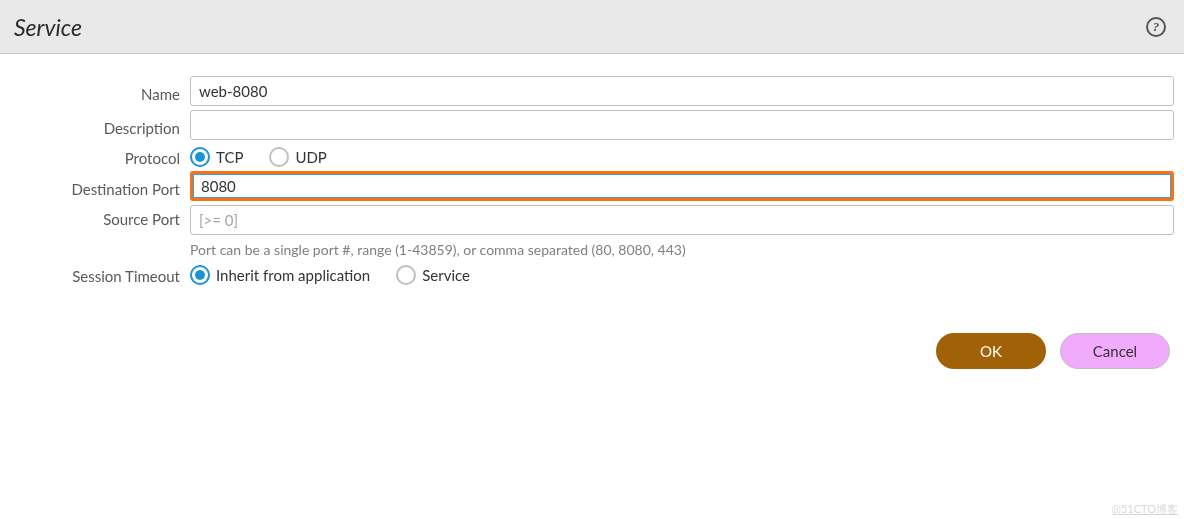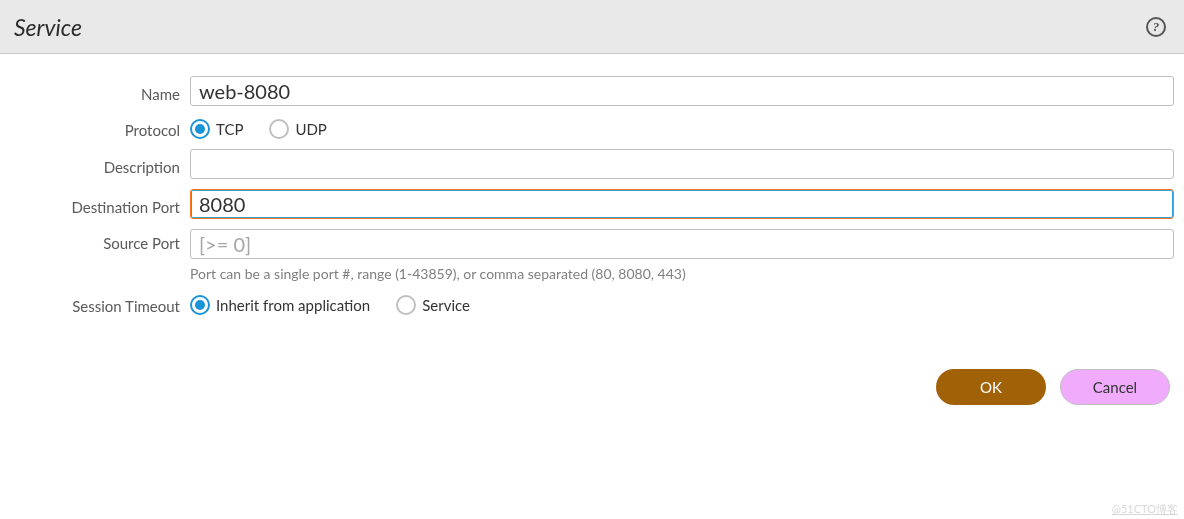--- a/index.html
+++ b/index.html
@@ -32,45 +32,45 @@
     font-size: 13px; font-weight: 700; color: #555;
     cursor: pointer;
     font-family: Georgia, serif;
   }
   .form {
     padding: 22px 10px 16px 10px;
   }
   .row {
     display: flex;
     align-items: center;
-    margin-bottom: 10px;
+    margin-bottom: 4px;
   }
   .row.top-align { align-items: flex-start; }
   .label-col {
     width: 180px;
     text-align: right;
     padding-right: 10px;
     color: #5a5a5a;
     font-size: 15px;
     padding-top: 5px;
   }
   .field-col { flex: 1; }
   .text-input {
     width: 100%;
     height: 30px;
     border: 1px solid #bfbfbf;
     border-radius: 3px;
     padding: 3px 8px;
-    font-size: 20px;
+    font-size: 15px;
     color: #333;
     outline: none;
     font-family: inherit;
   }
   .text-input.focused {
-    border: 1px solid #f97316;
+    border: 3px solid #f97316;
     box-shadow: 0 0 0 1px #2fa6e0 inset;
   }
   .text-input::placeholder { color: #a6a6a6; }
   .radio-group { display: flex; align-items: center; gap: 26px; padding-top: 2px; }
   .radio-item { display: flex; align-items: center; gap: 6px; cursor: pointer; }
   .radio-outer {
     width: 20px; height: 20px; border-radius: 50%;
     border: 2px solid #bfbfbf; display:inline-flex; align-items:center; justify-content:center;
   }
   .radio-item.selected .radio-outer { border-color: #1994d7; }
@@ -123,43 +123,43 @@
 <div class="form">
 
   <div class="row">
     <div class="label-col">Name</div>
     <div class="field-col">
       <input class="text-input" type="text" value="web-8080" style="">
     </div>
   </div>
 
   <div class="row">
+    <div class="label-col">Description</div>
+    <div class="field-col">
+      <input class="text-input" type="text" value="" style="">
+    </div>
+  </div>
+
+  <div class="row">
     <div class="label-col">Protocol</div>
     <div class="field-col">
       <div class="radio-group">
         <div class="radio-item selected">
           <span class="radio-outer">
               <span class="radio-inner"></span>
             </span>
           <span class="radio-label">TCP</span>
         </div>
         <div class="radio-item">
           <span class="radio-outer">
               <span class="radio-inner"></span>
             </span>
           <span class="radio-label">UDP</span>
         </div>
       </div>
-    </div>
-  </div>
-
-  <div class="row">
-    <div class="label-col">Description</div>
-    <div class="field-col">
-      <input class="text-input" type="text" value="" style="">
     </div>
   </div>
 
   <div class="row">
     <div class="label-col">Destination Port</div>
     <div class="field-col">
       <input class="text-input focused" type="text" value="8080" style="">
     </div>
   </div>
 

